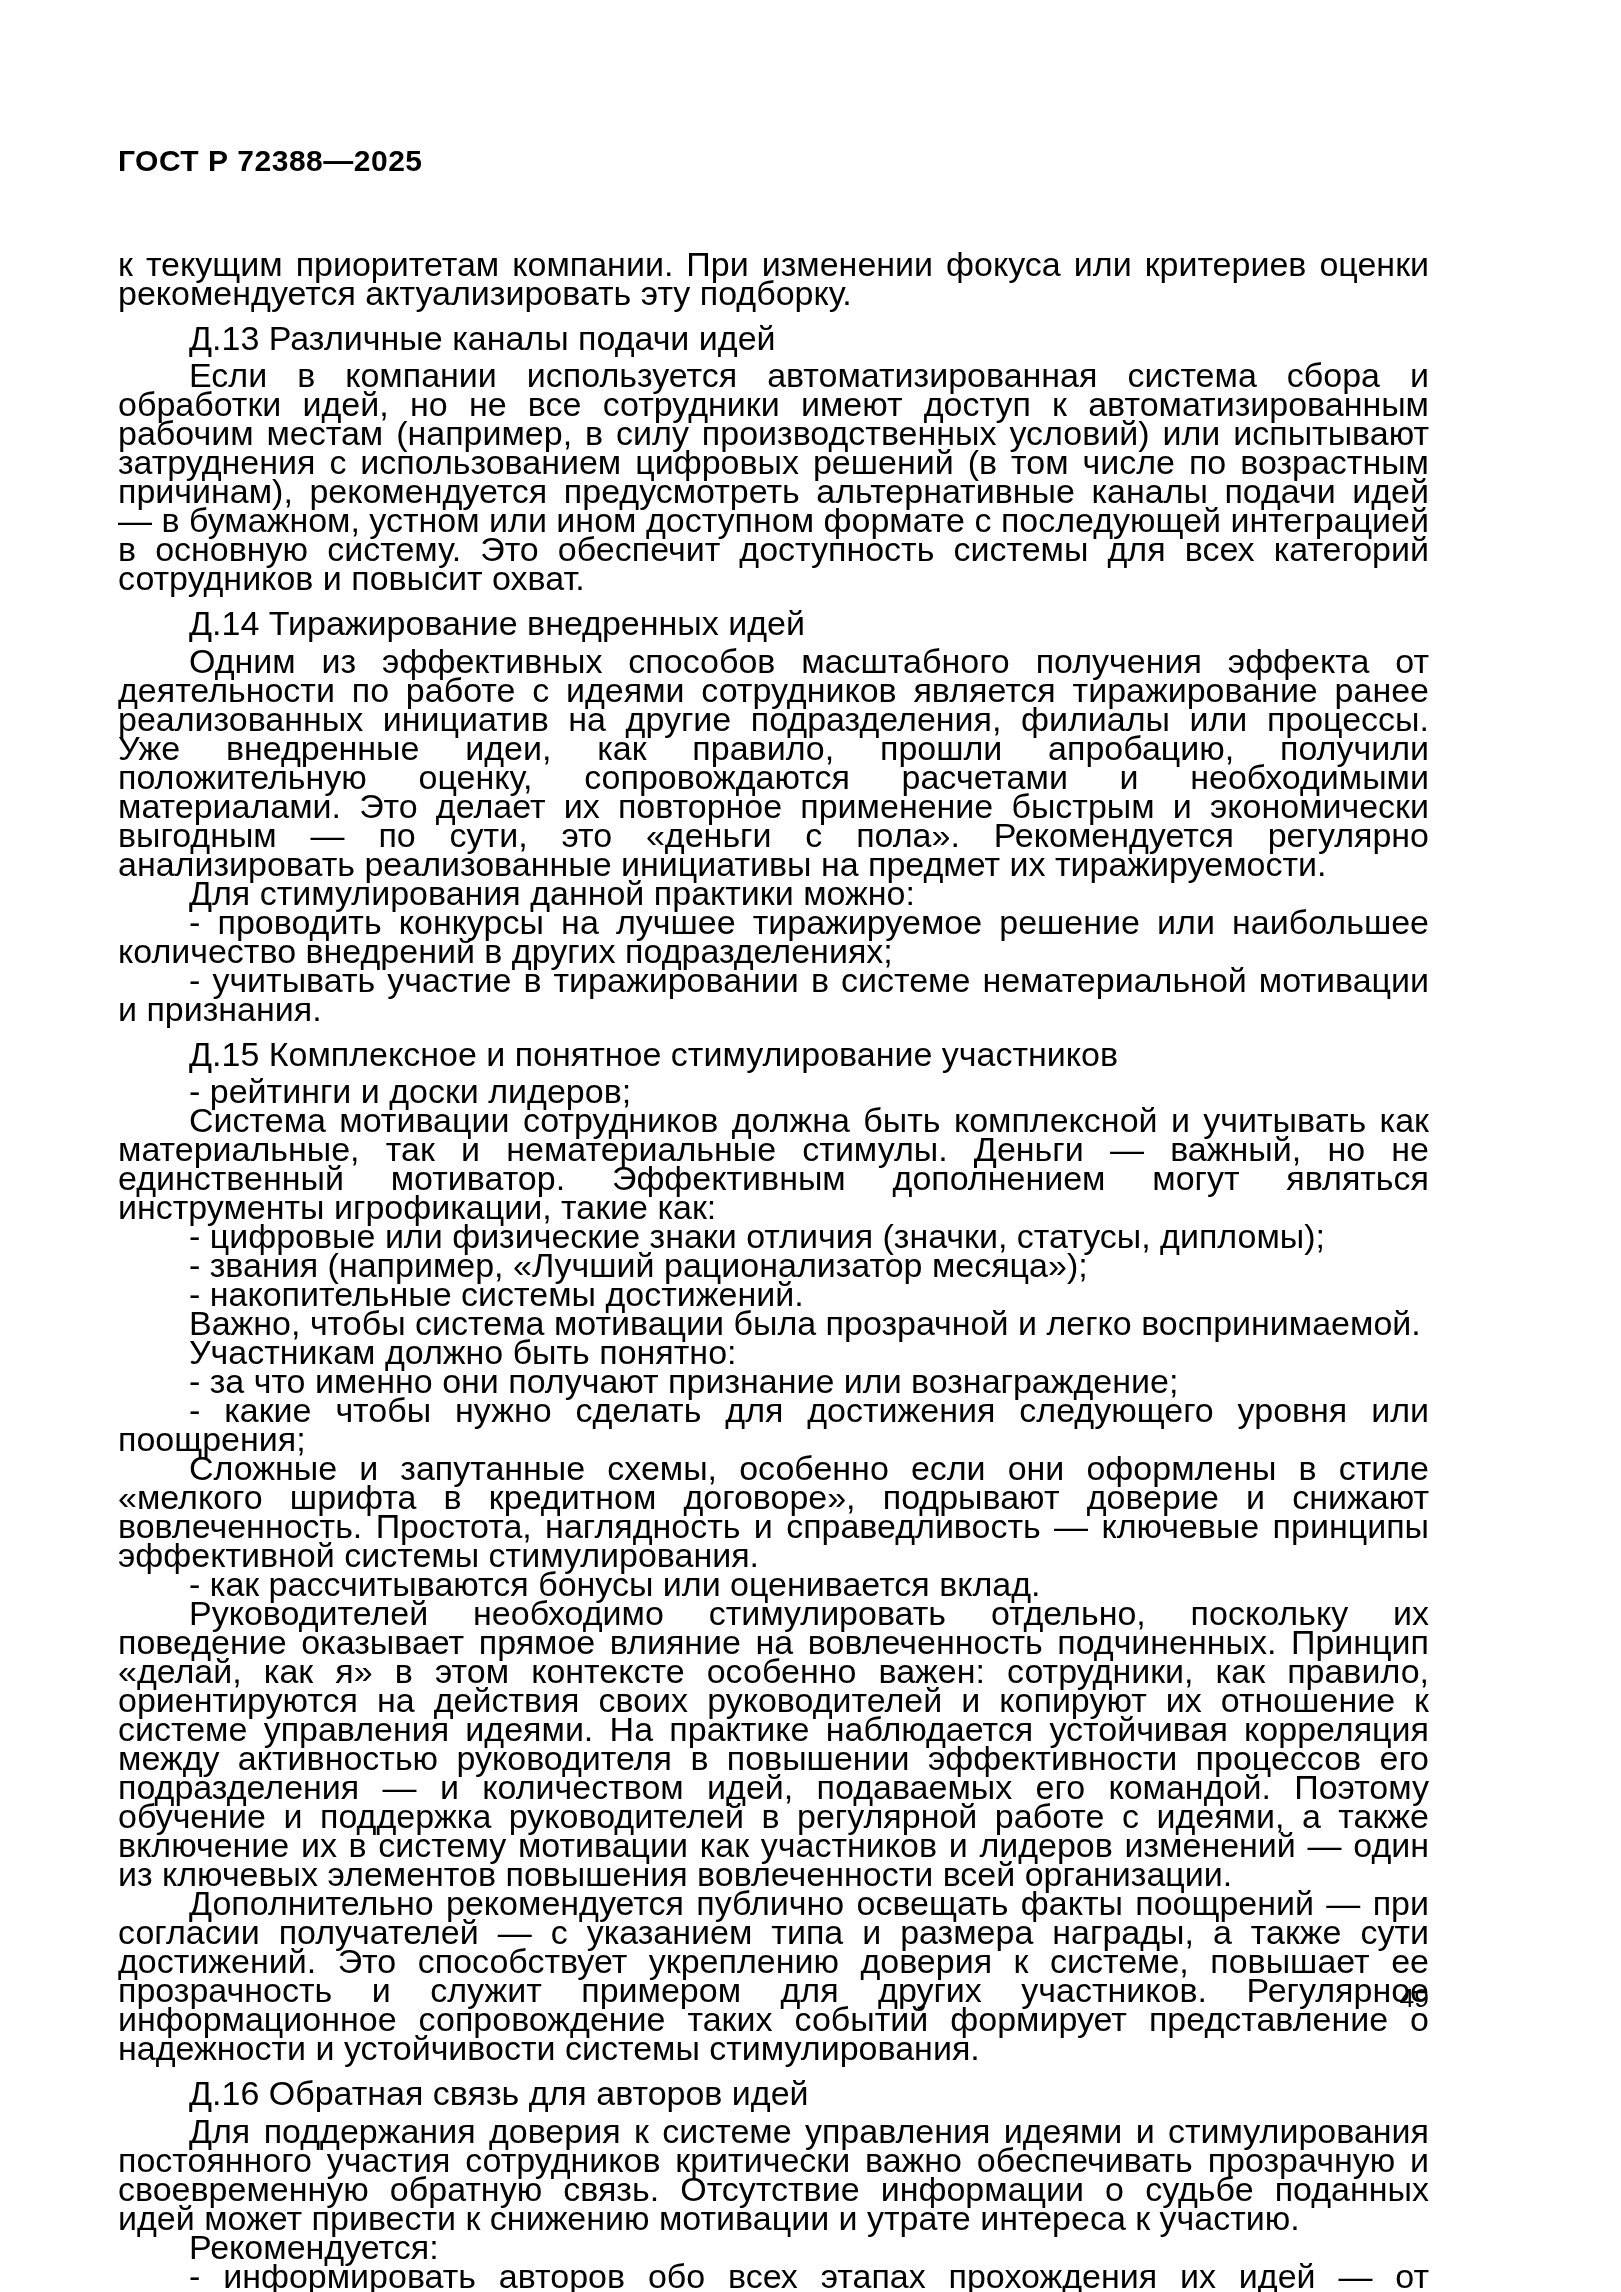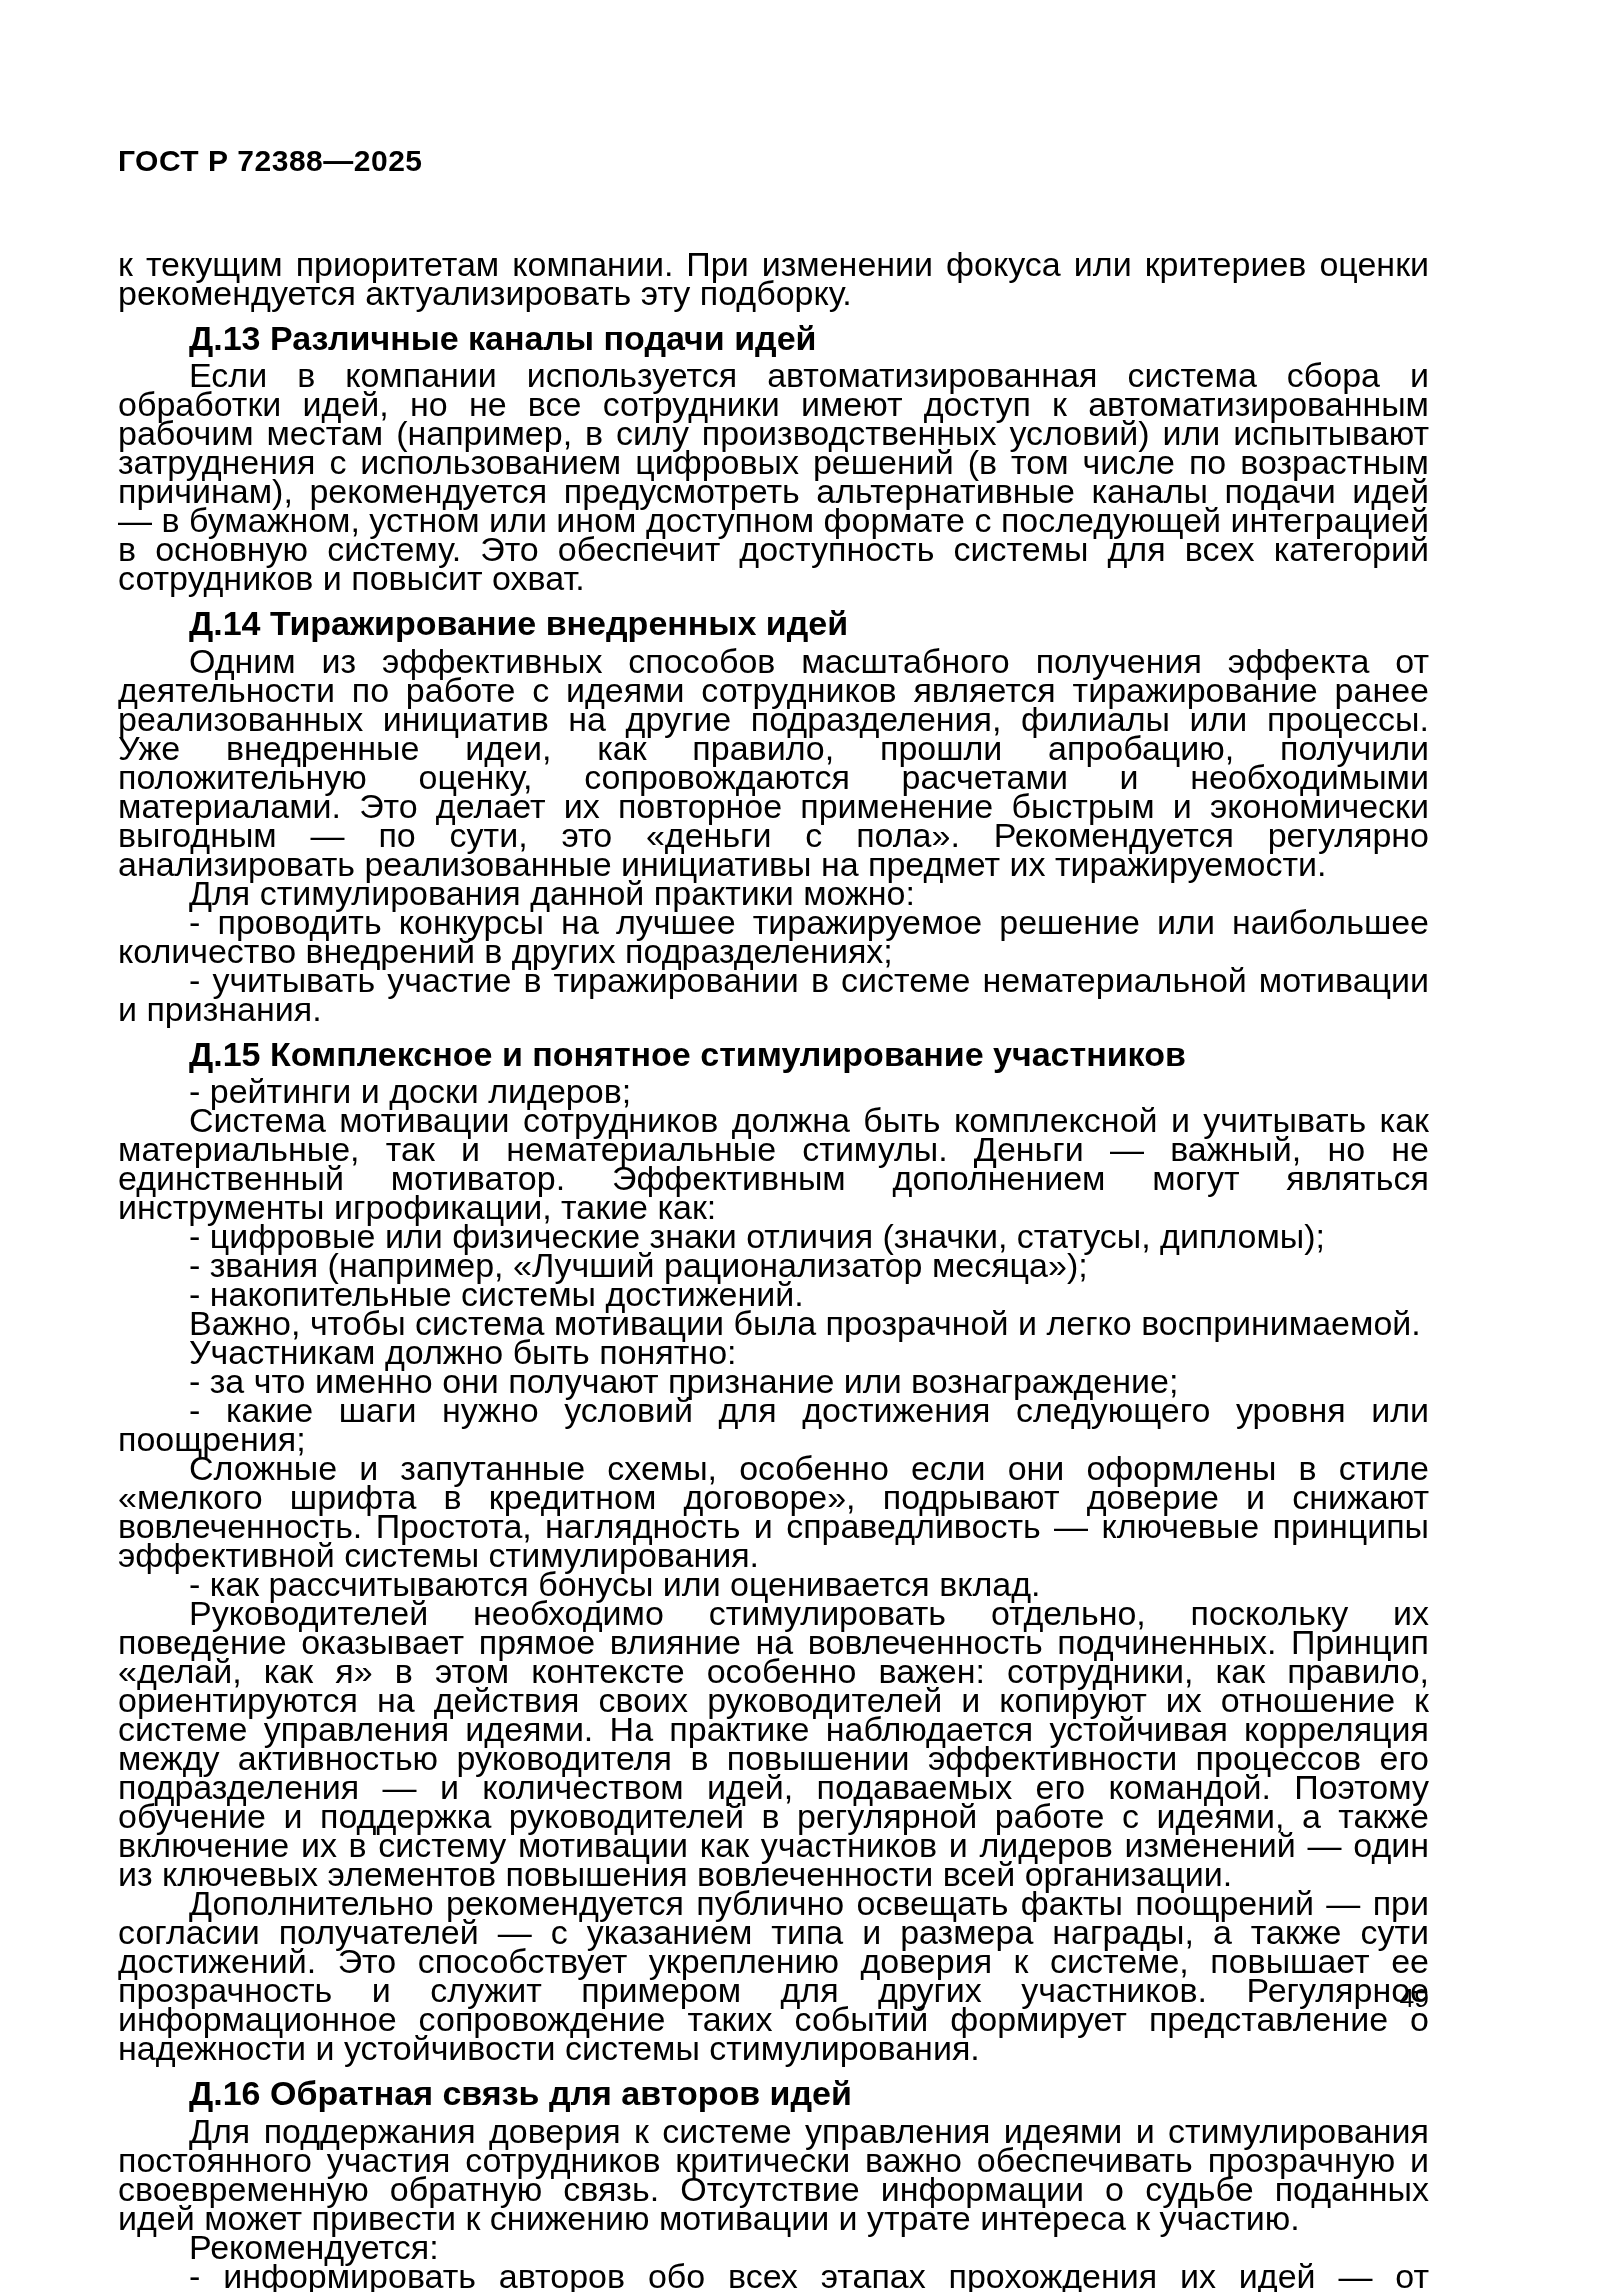--- a/index.html
+++ b/index.html
@@ -42,21 +42,21 @@
   .p {
     margin: 0;
     text-indent: 71px;
   }
   .p-first {
     margin: 0;
     text-indent: 0;
   }
   .h {
     margin: 15.7px 0 8.8px 0;
-    font-weight: bold;
+    font-weight: normal;
     text-indent: 71px;
     text-align: right;
   }
   .page-number {
     position: absolute;
     top: 1984px;
     left: 118px;
     width: 1311px;
     text-align: right;
     font-size: 26.5px;
@@ -79,21 +79,21 @@
   <p class="p">- учитывать участие в тиражировании в системе нематериальной мотивации и признания.</p>
   <p class="h">Д.15 Комплексное и понятное стимулирование участников</p>
   <p class="p">- рейтинги и доски лидеров;</p>
   <p class="p">Система мотивации сотрудников должна быть комплексной и учитывать как материальные, так и нематериальные стимулы. Деньги — важный, но не единственный мотиватор. Эффективным дополнением могут являться инструменты игрофикации, такие как:</p>
   <p class="p">- цифровые или физические знаки отличия (значки, статусы, дипломы);</p>
   <p class="p">- звания (например, «Лучший рационализатор месяца»);</p>
   <p class="p">- накопительные системы достижений.</p>
   <p class="p">Важно, чтобы система мотивации была прозрачной и легко воспринимаемой.</p>
   <p class="p">Участникам должно быть понятно:</p>
   <p class="p">- за что именно они получают признание или вознаграждение;</p>
-  <p class="p">- какие шаги нужно условий для достижения следующего уровня или поощрения;</p>
+  <p class="p">- какие чтобы нужно сделать для достижения следующего уровня или поощрения;</p>
   <p class="p">Сложные и запутанные схемы, особенно если они оформлены в стиле «мелкого шрифта в кредитном договоре», подрывают доверие и снижают вовлеченность. Простота, наглядность и справедливость — ключевые принципы эффективной системы стимулирования.</p>
   <p class="p">- как рассчитываются бонусы или оценивается вклад.</p>
   <p class="p">Руководителей необходимо стимулировать отдельно, поскольку их поведение оказывает прямое влияние на вовлеченность подчиненных. Принцип «делай, как я» в этом контексте особенно важен: сотрудники, как правило, ориентируются на действия своих руководителей и копируют их отношение к системе управления идеями. На практике наблюдается устойчивая корреляция между активностью руководителя в повышении эффективности процессов его подразделения — и количеством идей, подаваемых его командой. Поэтому обучение и поддержка руководителей в регулярной работе с идеями, а также включение их в систему мотивации как участников и лидеров изменений — один из ключевых элементов повышения вовлеченности всей организации.</p>
   <p class="p">Дополнительно рекомендуется публично освещать факты поощрений — при согласии получателей — с указанием типа и размера награды, а также сути достижений. Это способствует укреплению доверия к системе, повышает ее прозрачность и служит примером для других участников. Регулярное информационное сопровождение таких событий формирует представление о надежности и устойчивости системы стимулирования.</p>
   <p class="h">Д.16 Обратная связь для авторов идей</p>
   <p class="p">Для поддержания доверия к системе управления идеями и стимулирования постоянного участия сотрудников критически важно обеспечивать прозрачную и своевременную обратную связь. Отсутствие информации о судьбе поданных идей может привести к снижению мотивации и утрате интереса к участию.</p>
   <p class="p">Рекомендуется:</p>
   <p class="p">- информировать авторов обо всех этапах прохождения их идей — от регистрации до финального решения;</p>
   <p class="p">- предоставлять аргументированную обратную связь по отклоненным идеям, с возможностью доработки или повторной подачи;</p>
   <p class="p">- отслеживать и регулярно анализировать качество и своевременность обратной связи как один из показателей эффективности системы.</p>

